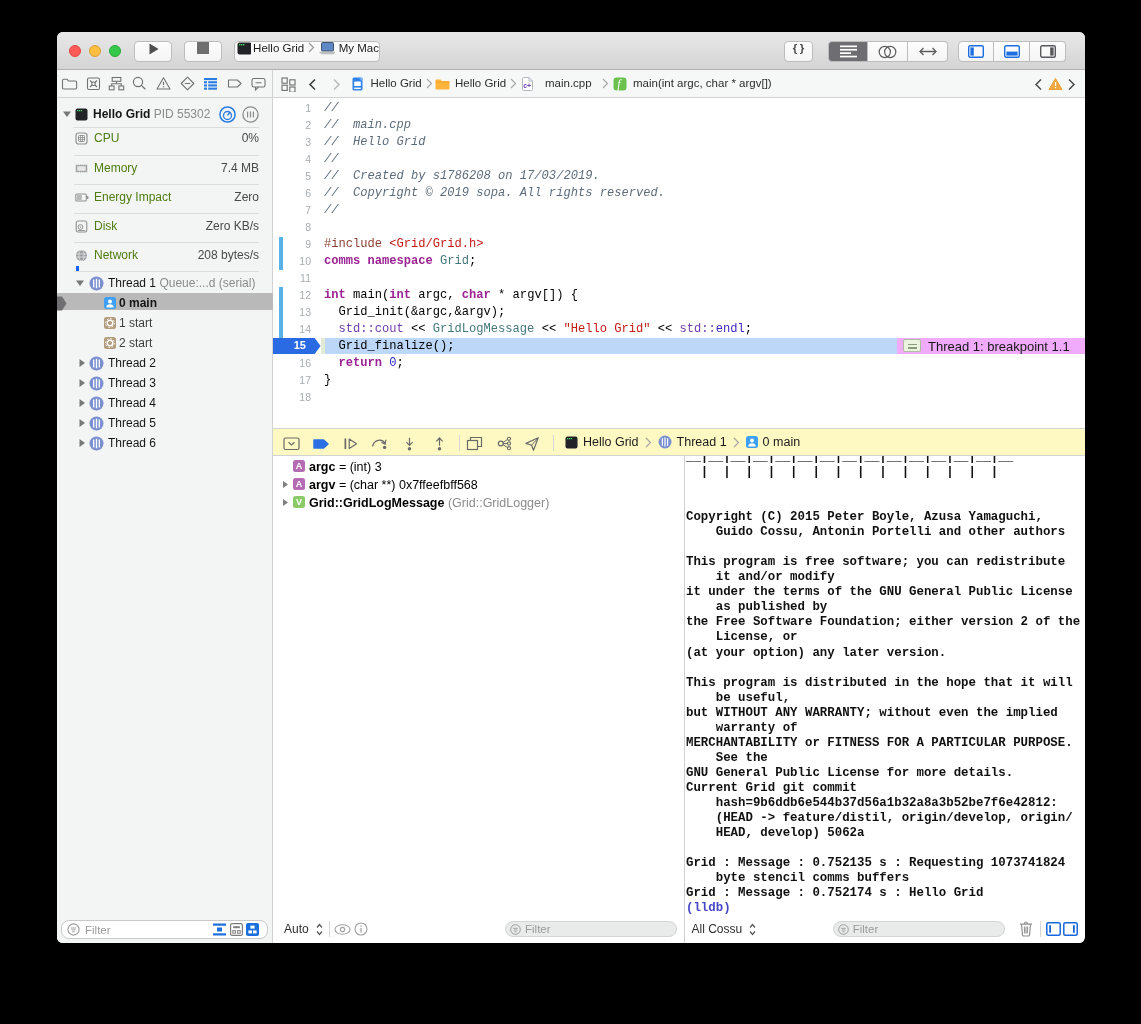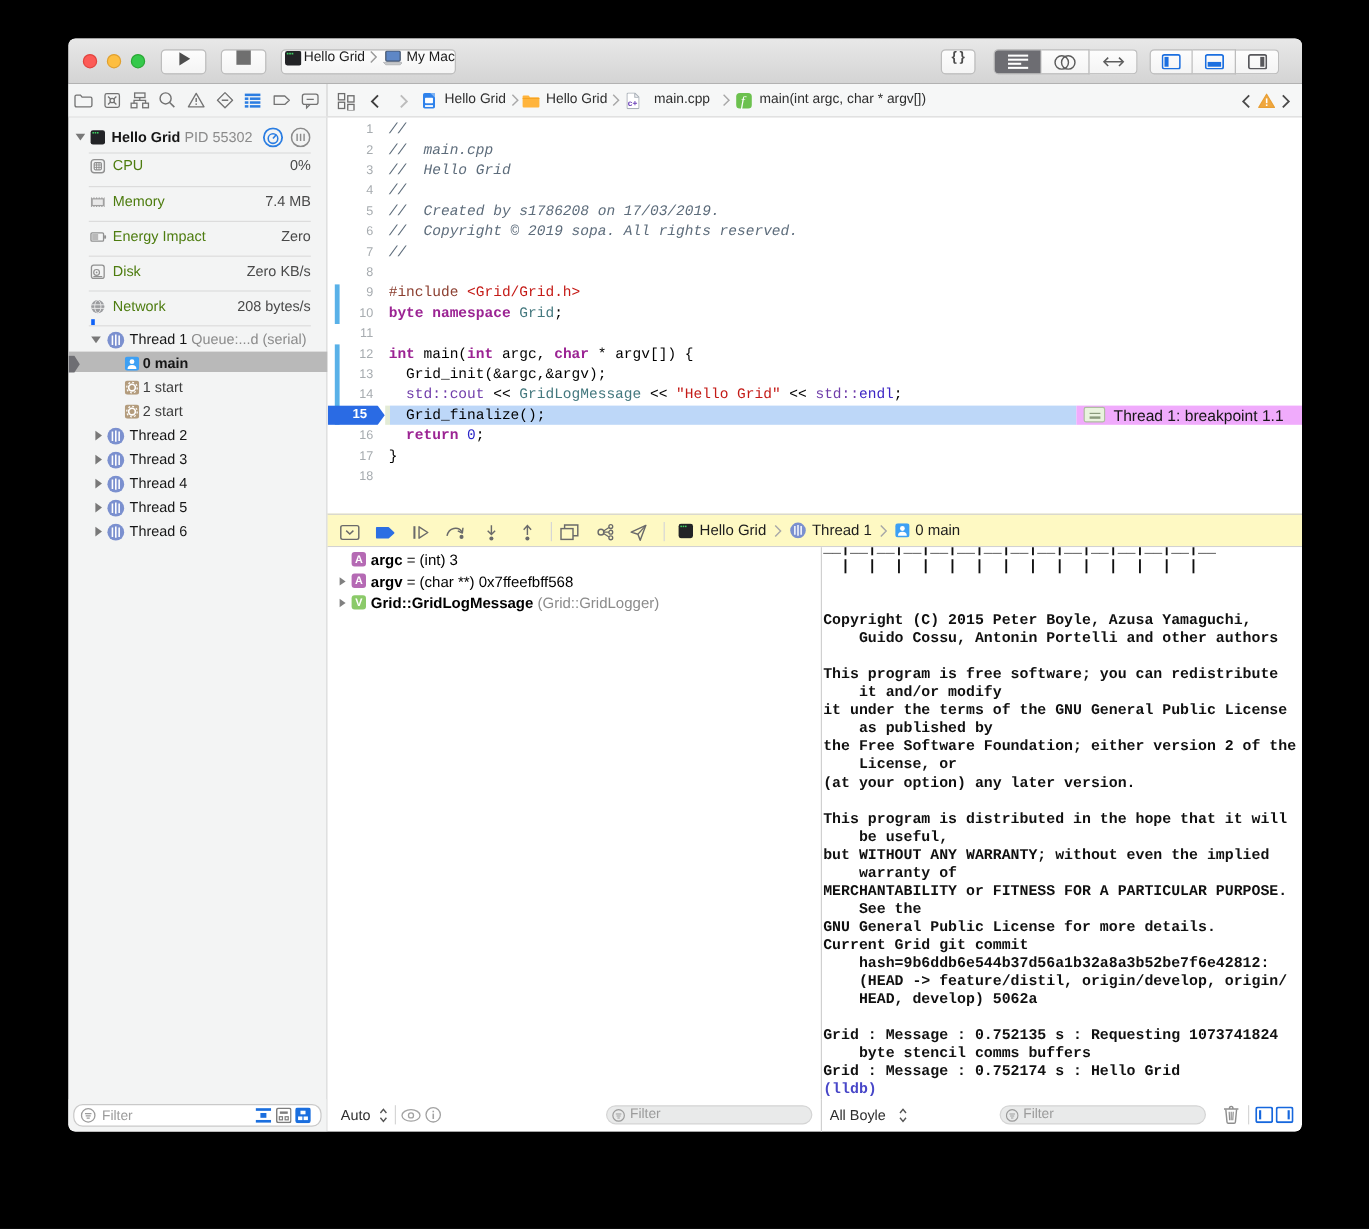--- a/index.html
+++ b/index.html
@@ -452,21 +452,21 @@
 <div style="position:absolute;left:0;top:241.4px;width:33px;text-align:right;font-size:11px;font-weight:bold;color:#fff">15</div>
 <div id="code"><span class="cmt">//</span>
 <span class="cmt">//  main.cpp</span>
 <span class="cmt">//  Hello Grid</span>
 <span class="cmt">//</span>
 <span class="cmt">//  Created by s1786208 on 17/03/2019.</span>
 <span class="cmt">//  Copyright © 2019 sopa. All rights reserved.</span>
 <span class="cmt">//</span>
 
 <span class="pp">#include</span> <span class="str">&lt;Grid/Grid.h&gt;</span>
-<span class="kw">byte</span> <span class="kw">namespace</span> <span class="typ">Grid</span>;
+<span class="kw">comms</span> <span class="kw">namespace</span> <span class="typ">Grid</span>;
 
 <span class="kw">int</span> main(<span class="kw">int</span> argc, <span class="kw">char</span> * argv[]) {
   Grid_init(&amp;argc,&amp;argv);
   <span class="std">std::cout</span> &lt;&lt; <span class="typ">GridLogMessage</span> &lt;&lt; <span class="str">"Hello Grid"</span> &lt;&lt; <span class="std">std::</span><span class="endl">endl</span>;
   Grid_finalize();
   <span class="kw">return</span> <span class="num">0</span>;
 }
 </div>
 </div>
 <div id="dbgbar">
@@ -630,21 +630,21 @@
         <circle cx="7" cy="7" r="6" fill="none" stroke="#a2a2a2" stroke-width="1.1"></circle>
         <rect x="6.4" y="6" width="1.3" height="4.5" fill="#a2a2a2"></rect>
         <rect x="6.4" y="3.6" width="1.3" height="1.3" fill="#a2a2a2"></rect>
       </svg>
 <div class="filter gray" style="position:absolute;left:232px;top:5px;width:172px"><svg width="11" height="11" style="margin:0 4px 0 4px">
           <circle cx="5.5" cy="5.5" r="4.8" fill="none" stroke="#9b9b9b" stroke-width="1"></circle>
           <path d="M3.2 4.3 H7.8 M3.8 6 H7.2 M4.5 7.7 H6.5" stroke="#9b9b9b" stroke-width="0.9"></path>
         </svg>Filter</div>
 </div>
 <div class="botbar" id="conbar" style="left:628px;width:400px;border-left:1px solid #d0d0d0;margin-left:-1px">
-<span style="position:absolute;left:6.5px;top:6px;font-size:12px;color:#2e2e2e">All Boyle</span>
+<span style="position:absolute;left:6.5px;top:6px;font-size:12px;color:#2e2e2e">All Cossu</span>
 <svg style="position:absolute;left:63px;top:7px" width="9" height="13">
         <path d="M2 4.5 L4.5 1.5 L7 4.5 M2 8.5 L4.5 11.5 L7 8.5" fill="none" stroke="#555" stroke-width="1.2"></path>
       </svg>
 <div class="filter gray" style="position:absolute;left:147.7px;top:5px;width:172px"><svg width="11" height="11" style="margin:0 4px 0 4px">
           <circle cx="5.5" cy="5.5" r="4.8" fill="none" stroke="#9b9b9b" stroke-width="1"></circle>
           <path d="M3.2 4.3 H7.8 M3.8 6 H7.2 M4.5 7.7 H6.5" stroke="#9b9b9b" stroke-width="0.9"></path>
         </svg>Filter</div>
 <svg style="position:absolute;left:334px;top:4px" width="14" height="17">
         <path d="M2.5 4.5 L3.5 15 Q3.6 16 4.6 16 H9.4 Q10.4 16 10.5 15 L11.5 4.5" fill="none" stroke="#8e8e8e" stroke-width="1.2"></path>
         <path d="M1 4.2 H13 M5.5 4 Q5.5 2 7 2 T8.5 4" fill="none" stroke="#8e8e8e" stroke-width="1.2"></path>

